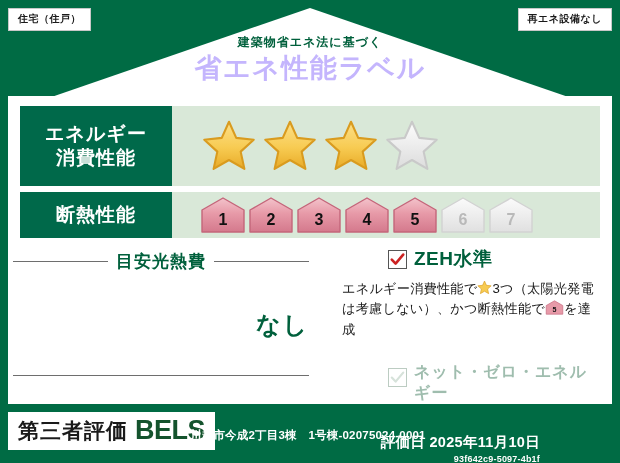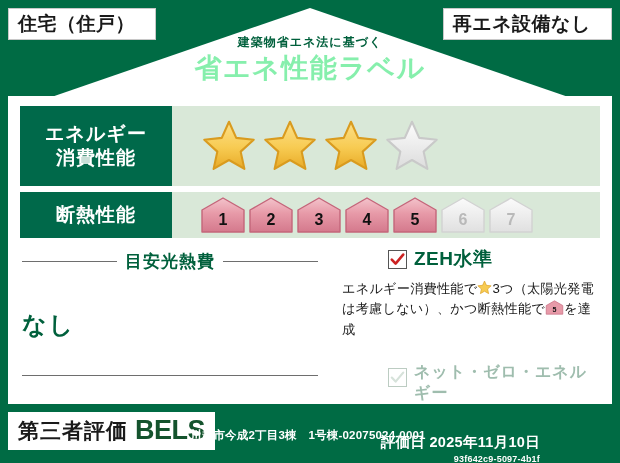--- a/index.html
+++ b/index.html
@@ -26,24 +26,24 @@
     height: 118px;
   }
   .roof svg { display: block; }
 
   
   .corner-tag {
     position: absolute;
     background: #ffffff;
     border: 1px solid #c8c8c8;
     color: #1a1a1a;
-    font-size: 19px;
+    font-size: 10px;
     font-weight: bold;
     letter-spacing: 0.5px;
-    padding: 5px 20px 6px 9px;
+    padding: 5px 9px 6px 9px;
     line-height: 1;
     white-space: nowrap;
   }
   #tag-left  { left: 8px;  top: 8px; }
   #tag-right { right: 8px; top: 8px; }
 
   
   .title-block {
     position: absolute;
     left: 0;
@@ -54,21 +54,21 @@
   }
   .title-sub {
     color: #00603c;
     font-size: 12px;
     font-weight: bold;
     letter-spacing: 1px;
     line-height: 1;
     margin-bottom: 7px;
   }
   .title-main {
-    color: #86efac;
+    color: #c4b5fd;
     font-size: 27px;
     font-weight: bold;
     letter-spacing: 1.5px;
     line-height: 1;
   }
 
   
   .card {
     position: absolute;
     left: 8px;
@@ -126,21 +126,21 @@
     position: absolute;
     left: 0;
     top: 150px;
     width: 604px;
     height: 158px;
   }
 
   
   .cost-col {
     position: absolute;
-    left: 14px;
+    left: 5px;
     top: 0;
     width: 296px;
     height: 158px;
     font-family: Liberation Mono, monospace;
   }
   .cost-head {
     display: flex;
     align-items: center;
     gap: 8px;
     margin-top: 4px;
@@ -152,21 +152,21 @@
   }
   .cost-head .cost-title {
     color: #00603c;
     font-size: 17px;
     font-weight: bold;
     letter-spacing: 1px;
     white-space: nowrap;
   }
   .cost-value {
     margin-top: 36px;
-    text-align: left;
+    text-align: right;
     color: #00603c;
     font-size: 24px;
     font-weight: bold;
     letter-spacing: 2px;
   }
   .cost-bottom-rule {
     position: absolute;
     left: 0;
     bottom: 28px;
     width: 100%;

